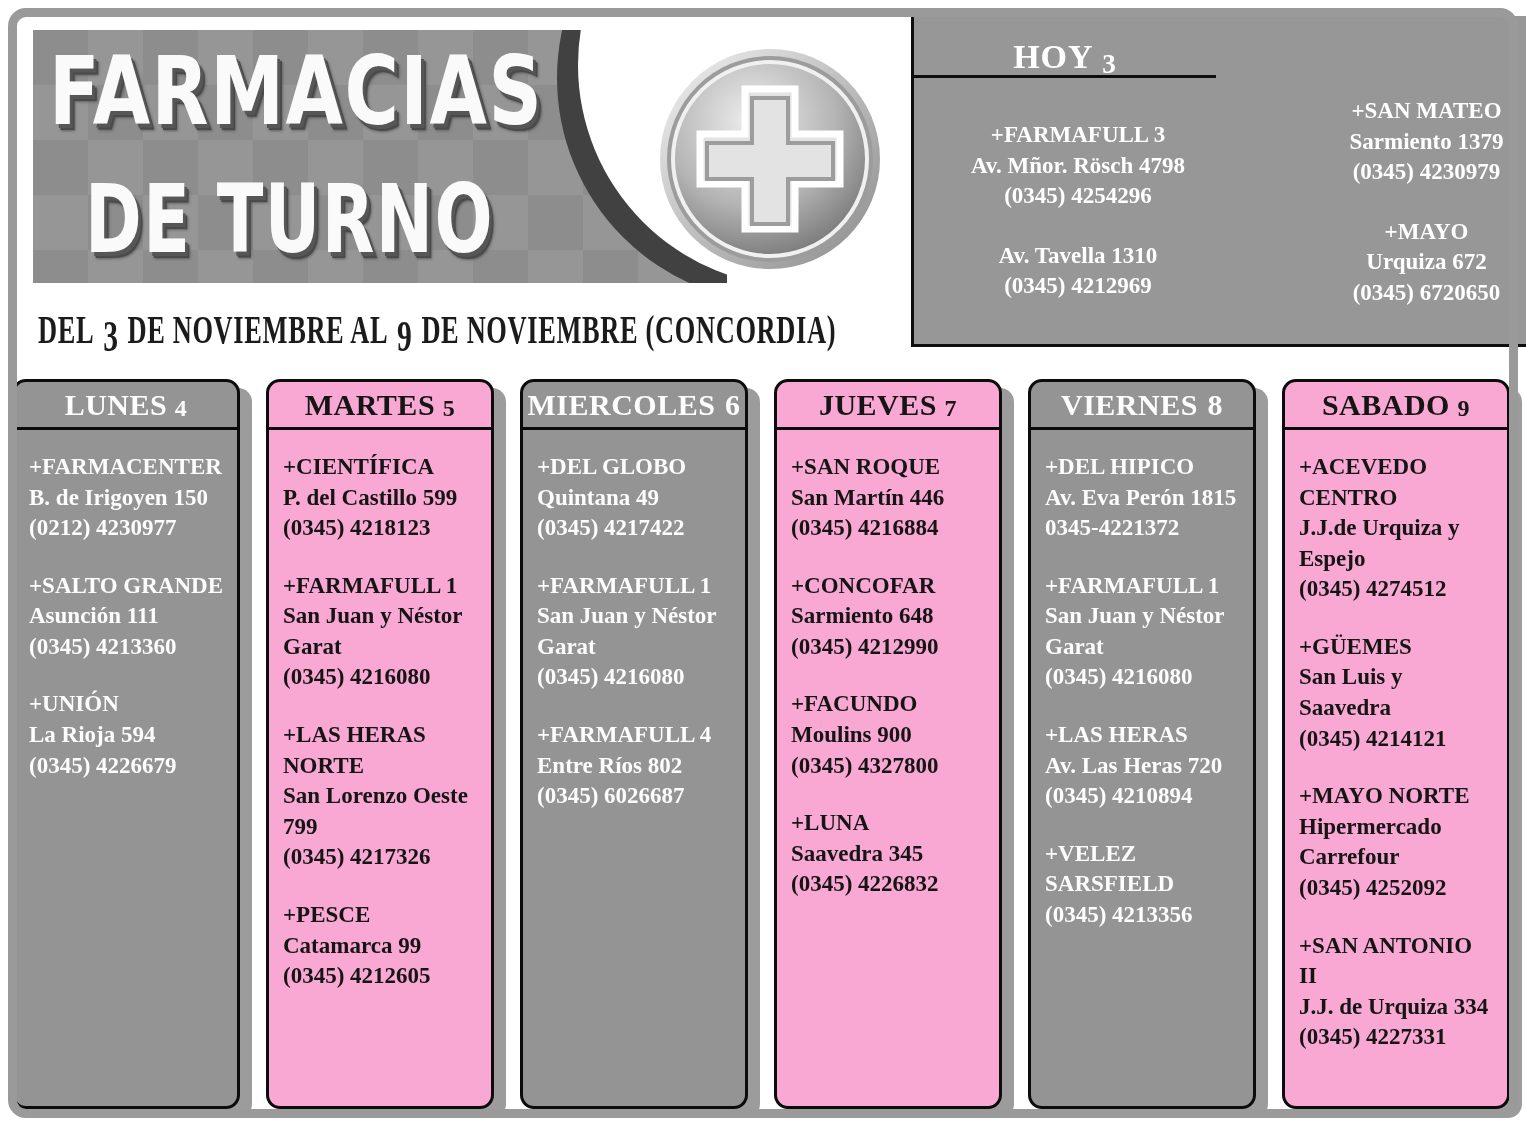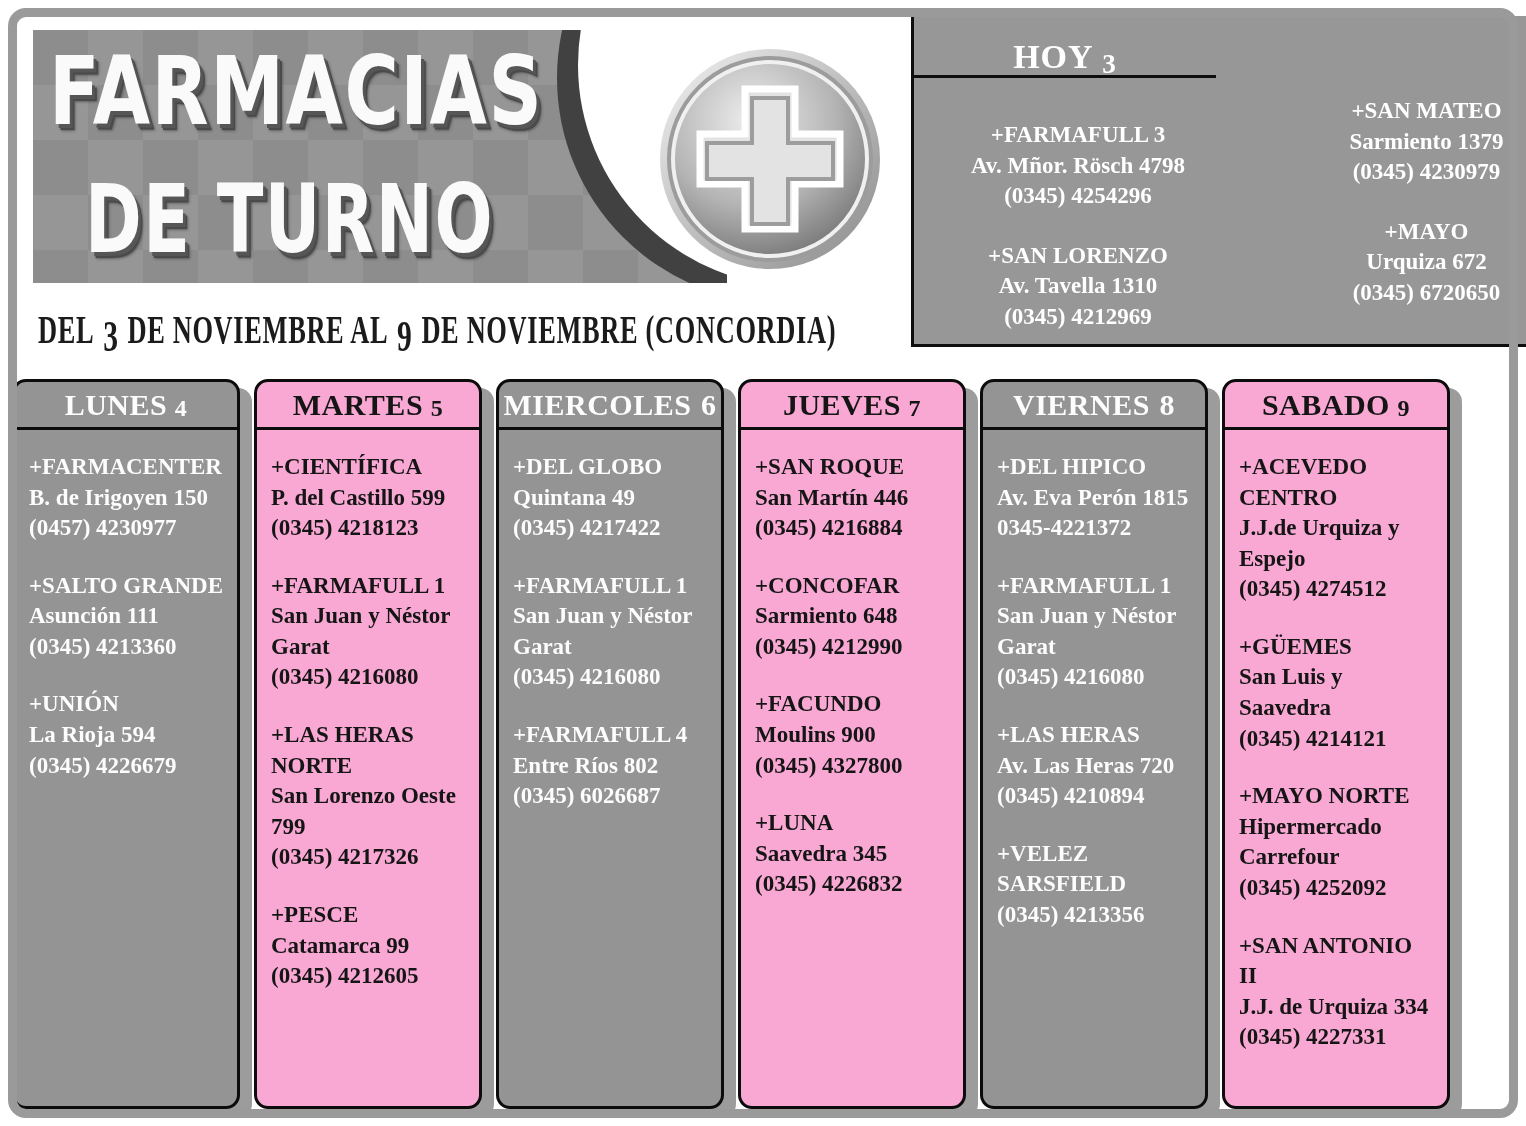--- a/index.html
+++ b/index.html
@@ -38,21 +38,21 @@
   .hoy-left{width:302px;padding:42px 6px 0 32px;}
   .hoy-right{flex:1;padding:18px 6px 0 28px;}
 
   
   .subtitle{position:absolute;left:38px;top:302px;color:#1b1b1b;font-weight:bold;font-size:40px;
        white-space:nowrap;transform:scaleX(.66);transform-origin:left top;letter-spacing:1px;z-index:2;}
   .sub-num{font-size:1.12em;margin:0 .3em;position:relative;display:inline-block;}
   .sub-num.osf{top:.1em;}
 
   
-  .cols{position:absolute;left:12px;top:379px;display:flex;gap:14px;z-index:4;}
+  .cols{position:absolute;left:12px;top:379px;display:flex;gap:26px;z-index:4;}
   .col{width:228px;height:730px;box-sizing:border-box;border:3px solid #0c0c0c;border-radius:14px;
        box-shadow:12px 9px 0 #9c9c9c;overflow:hidden;}
   .col.dark{background:#949494;color:#fdfdfd;}
   .col.light{background:#f9a8d4;color:#151515;}
   .col-header{height:48px;box-sizing:border-box;display:flex;align-items:center;justify-content:center;
        border-bottom:3px solid #0c0c0c;font-weight:bold;font-size:30px;letter-spacing:.5px;}
   .day-num{font-size:.8em;margin-left:.32em;position:relative;display:inline-block;}
   .day-num:not(.osf){font-size:1em;}
   .num.osf{top:.18em;}
   .entries{padding:22px 12px 0 14px;font-weight:bold;font-size:23px;line-height:1.33;}
@@ -100,21 +100,20 @@
     </div>
     <div class="hoy-rule"></div>
     <div class="hoy-body">
       <div class="hoy-col hoy-left" id="hoy-left">
           <div class="entry">
             <div class="entry-name">+FARMAFULL 3</div>
             <div class="entry-line">Av. Mñor. Rösch 4798</div>
             <div class="entry-line">(0345) 4254296</div>
           </div>
           <div class="entry">
-            <div class="entry-name">+SAN LORENZO</div>
             <div class="entry-line">Av. Tavella 1310</div>
             <div class="entry-line">(0345) 4212969</div>
           </div>
         </div>
       <div class="hoy-col hoy-right" id="hoy-right">
           <div class="entry">
             <div class="entry-name">+SAN MATEO</div>
             <div class="entry-line">Sarmiento 1379</div>
             <div class="entry-line">(0345) 4230979</div>
           </div>
@@ -135,21 +134,21 @@
 
     <div class="col dark">
       <div class="col-header">
         <span class="day-label">LUNES</span>
           <span class="num day-num osf">4</span>
       </div>
       <div class="entries" id="col-0">
           <div class="entry">
             <div class="entry-name">+FARMACENTER</div>
             <div class="entry-line">B. de Irigoyen 150</div>
-            <div class="entry-line">(0457) 4230977</div>
+            <div class="entry-line">(0212) 4230977</div>
           </div>
           <div class="entry">
             <div class="entry-name">+SALTO GRANDE</div>
             <div class="entry-line">Asunción 111</div>
             <div class="entry-line">(0345) 4213360</div>
           </div>
           <div class="entry">
             <div class="entry-name">+UNIÓN</div>
             <div class="entry-line">La Rioja 594</div>
             <div class="entry-line">(0345) 4226679</div>

